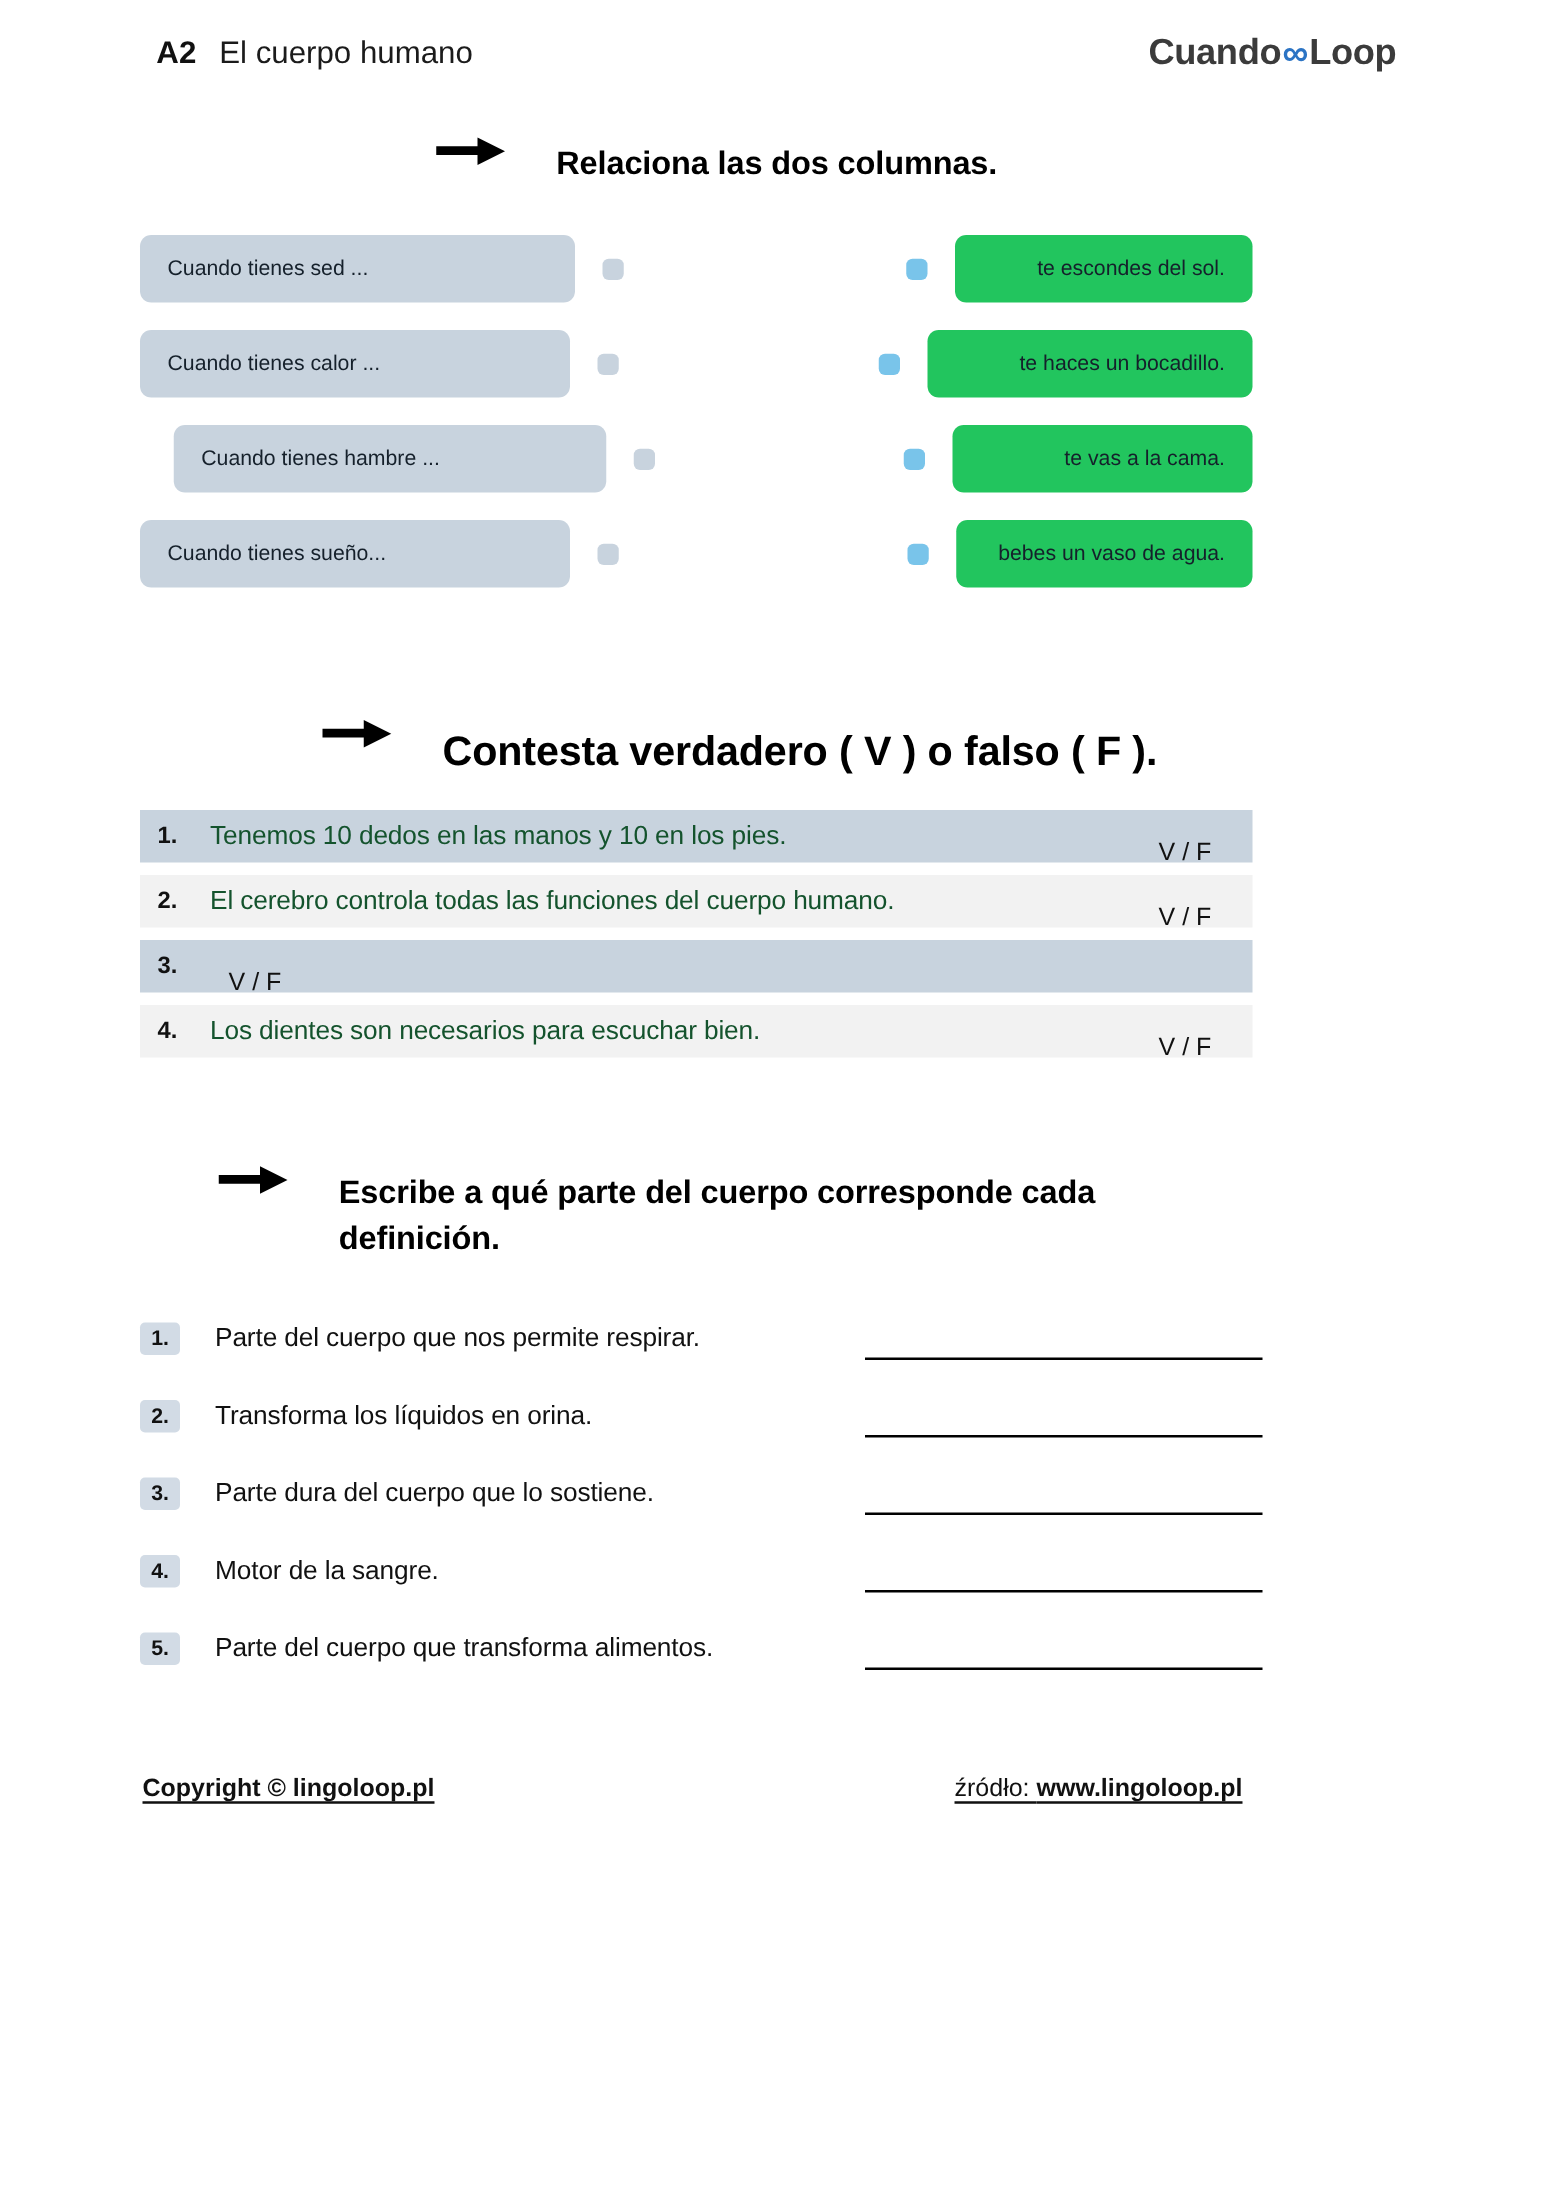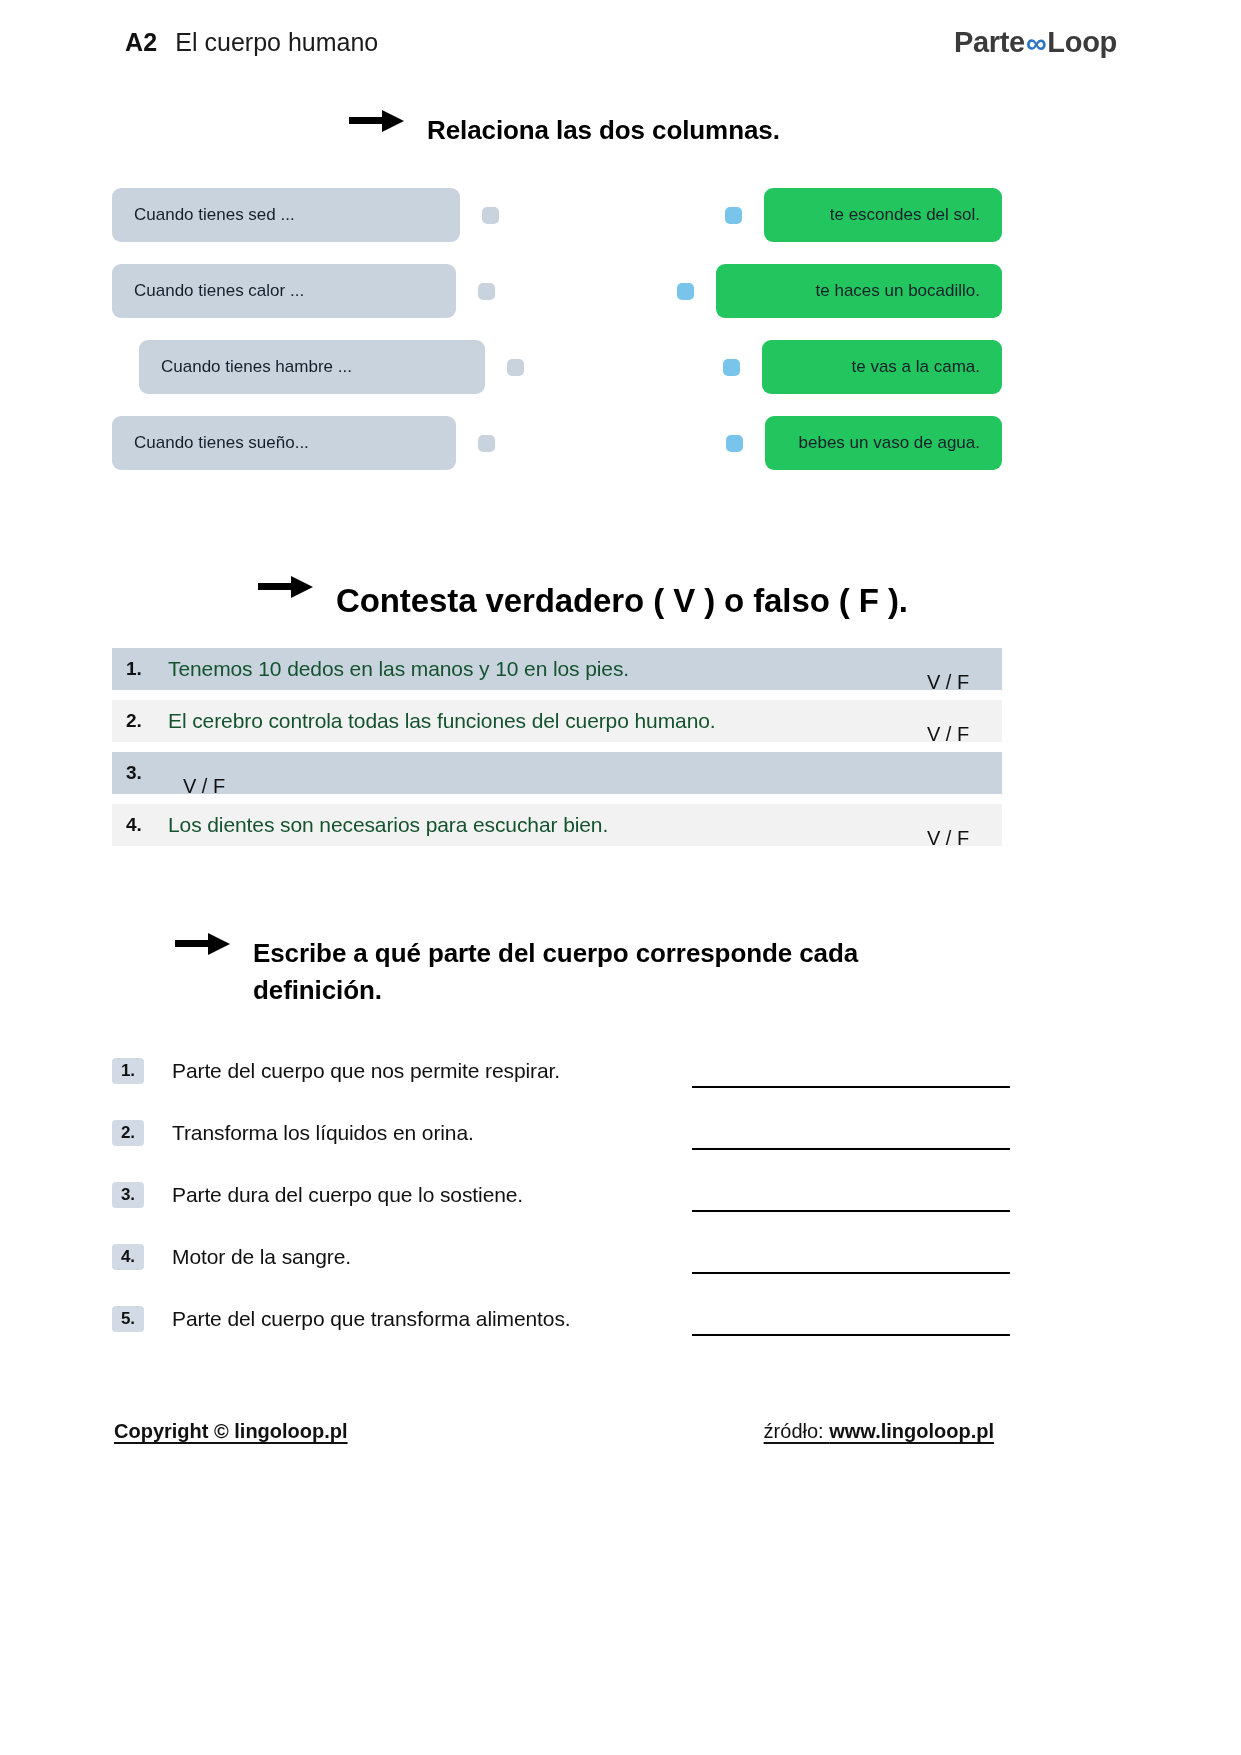--- a/index.html
+++ b/index.html
@@ -79,21 +79,21 @@
     position:absolute;
     left:33px; top:-2px;
     width:0; height:0;
     border-top:11px solid transparent;
     border-bottom:11px solid transparent;
     border-left:22px solid #000;
   }
   .ex-heading {
     display:flex;
     align-items:flex-start;
-    gap:22px;
+    gap:40px;
   }
   .ex-heading .htext {
     font-size:26px;
     font-weight:bold;
     color:#000;
     line-height:1.42;
     letter-spacing:-0.1px;
   }
 
   
@@ -152,21 +152,21 @@
   
   .match-row.r1 { height:58px; }
   .match-row.r2 { height:58px; }
   .match-row.r3 { height:58px;margin-left:27px; }
   .match-row.r4 { height:58px; }
   .match-row.r1 .chip-left  { width:348px; }
   .match-row.r2 .chip-left  { width:344px; }
   .match-row.r3 .chip-left  { width:346px; }
   .match-row.r4 .chip-left  { width:344px; }
   .match-row.r1 .chip-right { width:238px; }
-  .match-row.r2 .chip-right { width:286px; }
+  .match-row.r2 .chip-right { width:260px; }
   .match-row.r3 .chip-right { width:240px; }
   .match-row.r4 .chip-right { width:237px; }
 
   .spacer { flex:1 1 auto; }
 
   
   #ex2-heading {
     position:absolute;
     left:258px; top:578px;
   }
@@ -283,21 +283,21 @@
 <body>
 
 <div class="page">
 
   <div class="header">
     <div class="header-left">
       <span class="level-badge">A2</span>
       <span class="header-title">El cuerpo humano</span>
     </div>
     <div class="logo">
-      <span>Parte</span>
+      <span>Cuando</span>
         <span class="logo-infinity">∞</span>
         <span>Loop</span>
     </div>
   </div>
 
   <div class="ex-heading" id="ex1-heading">
     <span class="arrow"></span>
     <span class="htext">Relaciona las dos columnas.</span>
   </div>
 

